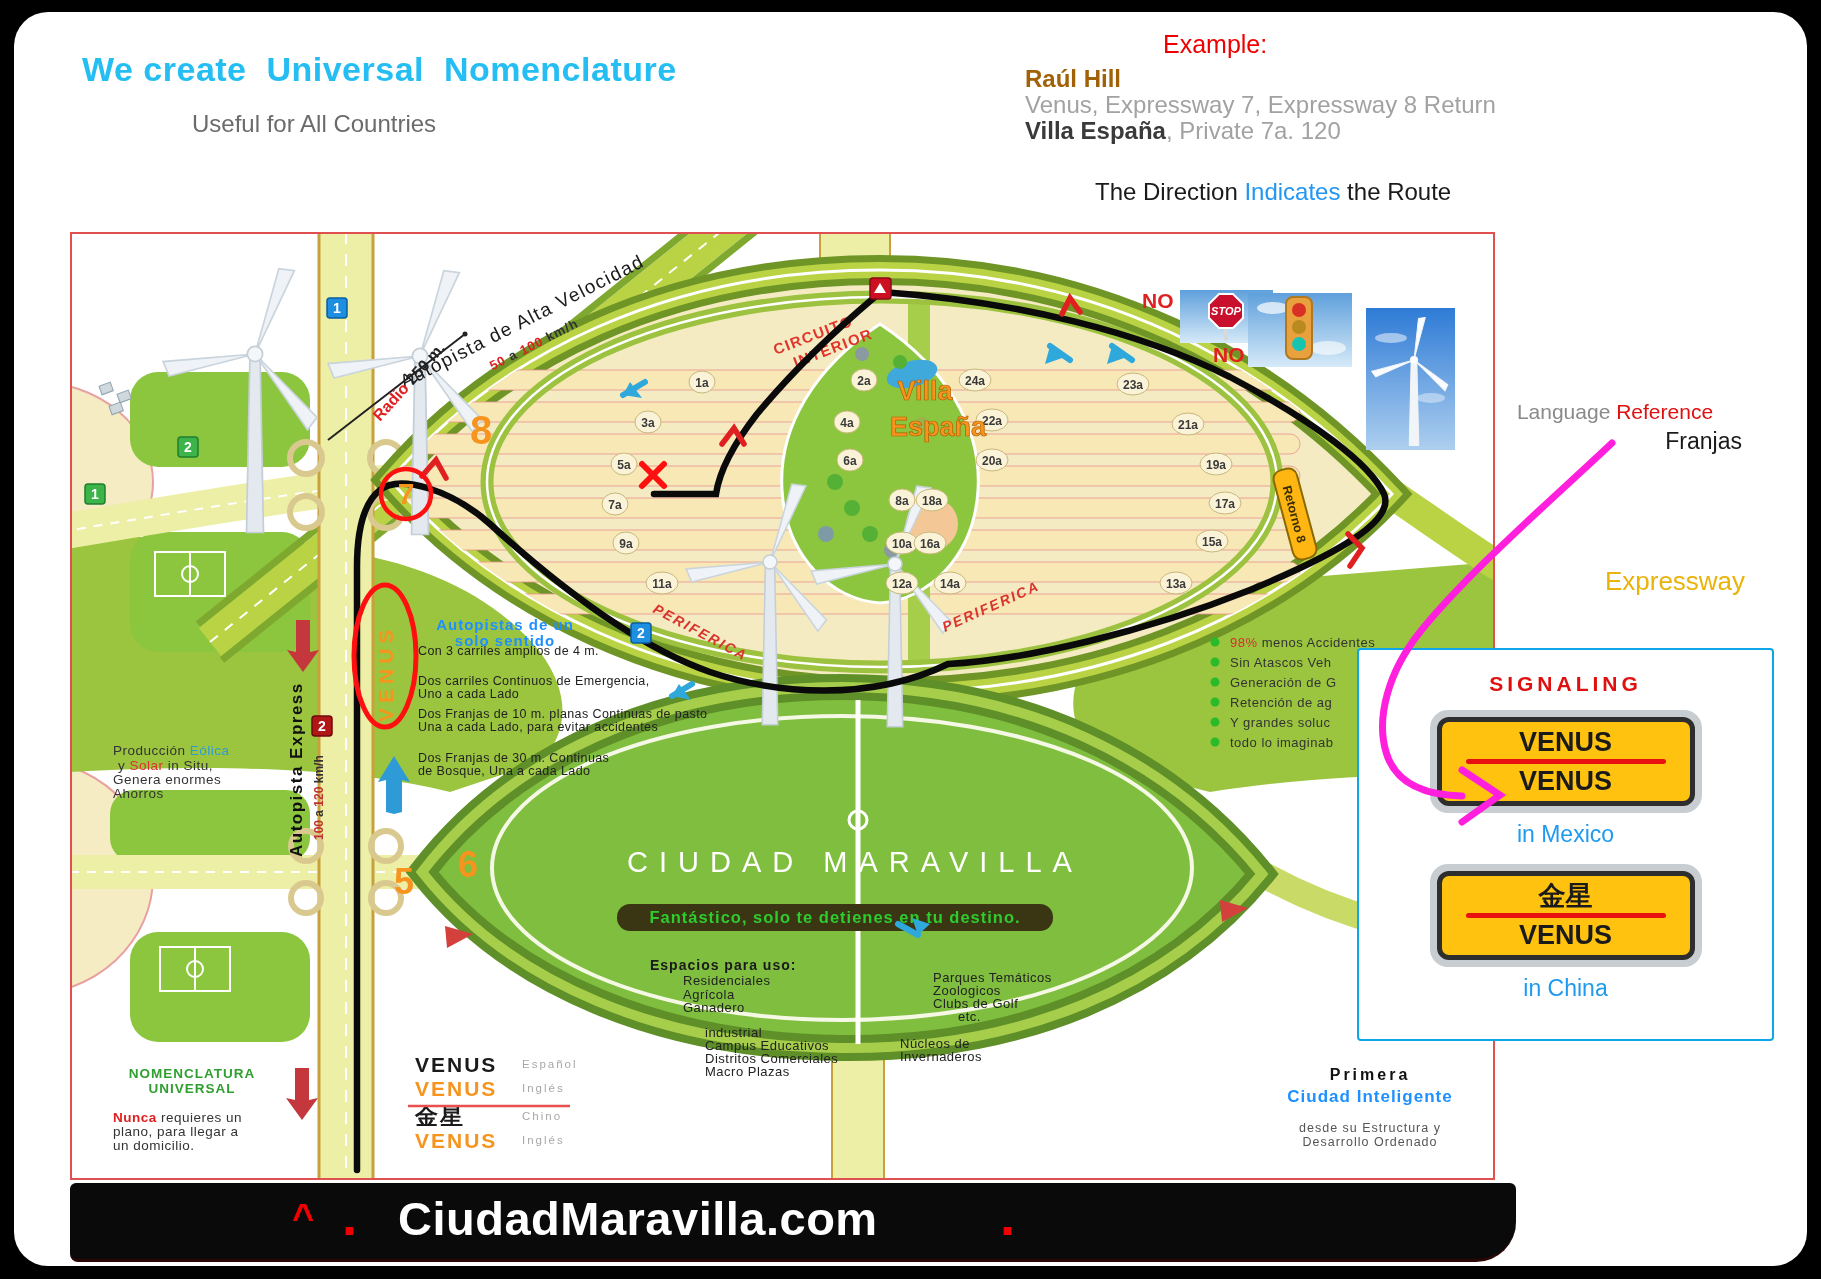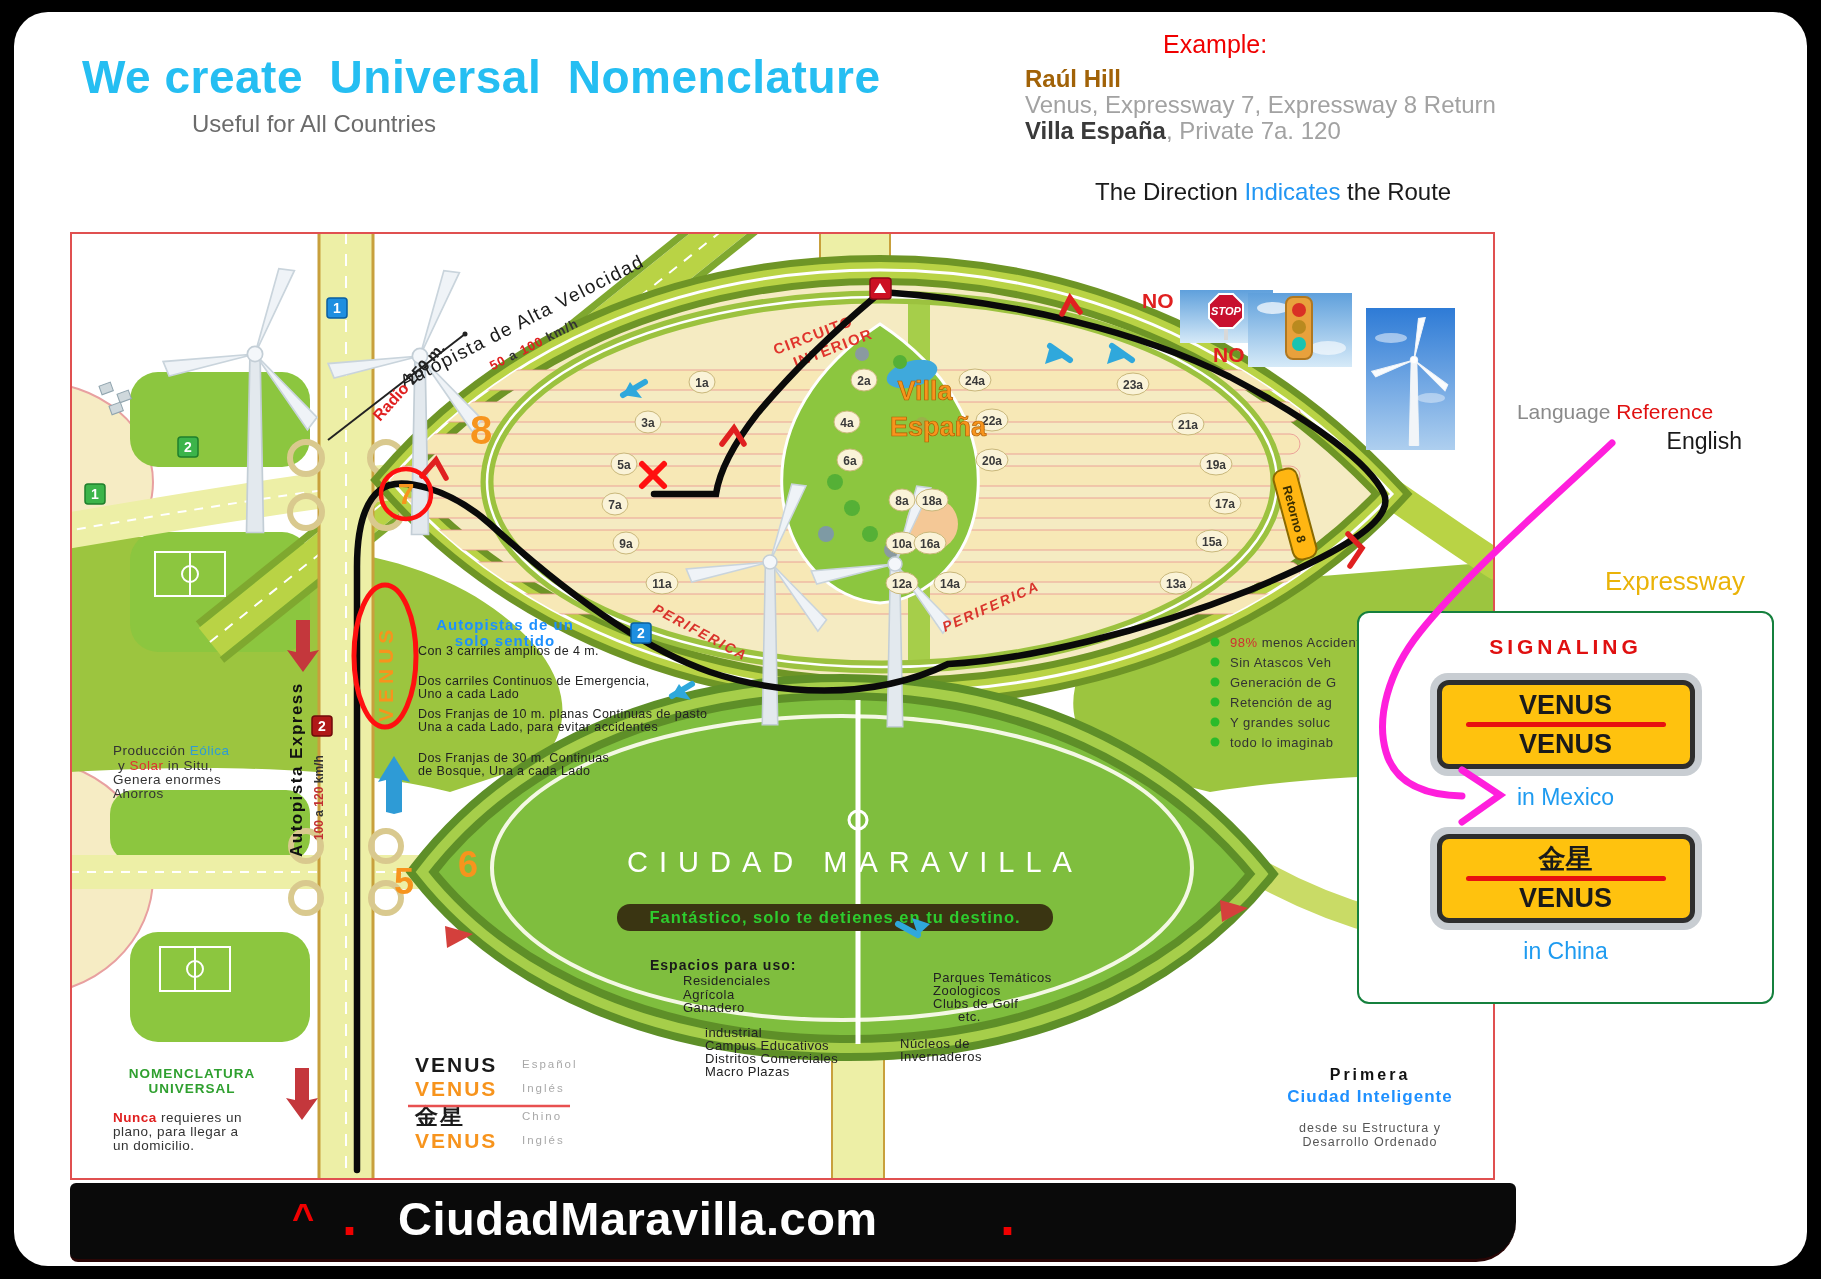--- a/index.html
+++ b/index.html
@@ -1,35 +1,35 @@
 <!DOCTYPE html>
 <html><head>
 <meta charset="utf-8">
 <style>
   html,body{margin:0;padding:0;background:#000;width:1821px;height:1279px;font-family:"Liberation Sans",sans-serif;}
   .abs{position:absolute;}
   #slide{left:14px;top:12px;width:1793px;height:1254px;background:#fff;border-radius:34px;}
   
-  #main-title{left:82px;top:50px;font-size:46px;font-weight:bold;color:#25BEF2;white-space:pre;letter-spacing:.5px;}
+  #main-title{left:82px;top:50px;font-size:34px;font-weight:bold;color:#25BEF2;white-space:pre;letter-spacing:.5px;}
   #subtitle{left:192px;top:110px;font-size:24px;color:#6b6b6b;}
   #example-label{left:1163px;top:30px;font-size:25px;color:#F00000;}
   #example-body{left:1025px;top:66px;font-size:24px;line-height:26px;}
   .ex-name{color:#a16207;font-weight:bold;}
   .ex-gray{color:#a2a2a2;}
   .ex-strong{color:#3a3a3a;font-weight:bold;}
   #direction-line{left:1095px;top:178px;font-size:24px;color:#1a1a1a;}
   .dir-blue{color:#2196F3;}
   
   #lang-ref{left:1440px;top:400px;width:350px;text-align:center;font-size:21px;}
   .lr-gray{color:#8a8a8a;}
   .lr-red{color:#E01010;}
   #english-label{left:1440px;top:428px;width:302px;text-align:right;font-size:23px;color:#1a1a1a;}
   #expressway-label{left:1560px;top:566px;width:230px;text-align:center;font-size:26px;color:#eab308;}
   
-  #sig-box{left:1357px;top:611px;width:413px;height:389px;background:#fff;border:2px solid #15803d;border-radius:12px;z-index:20;}
+  #sig-box{left:1357px;top:648px;width:413px;height:389px;background:#fff;border:2px solid #0ea5e9;border-radius:4px;z-index:20;}
   .sig-title{margin-top:22px;text-align:center;color:#E01010;font-size:21px;font-weight:bold;letter-spacing:4px;}
   .road-sign{width:272px;margin:14px auto 0 auto;background:#C8CDD2;border-radius:18px;padding:7px;box-sizing:border-box;}
   .sign-inner{background:#FFC20E;border:5px solid #2e2e2e;border-radius:12px;padding:4px 10px;}
   .sign-word{text-align:center;font-size:27px;font-weight:bold;color:#1a1a1a;line-height:32px;}
   .sign-div{height:5px;background:#E81010;border-radius:3px;margin:1px 14px;}
   .sign-caption{text-align:center;color:#1E9BF0;font-size:23px;margin-top:8px;}
   .sign2{margin-top:16px;}
   
   #footer-bar{left:70px;top:1183px;width:1446px;height:76px;background:#0a0a0a;border-radius:6px 6px 40px 8px;border-bottom:3px solid #2a0606;z-index:15;}
   #footer-caret{left:222px;top:14px;color:#F00000;font-size:38px;font-weight:bold;}
@@ -54,21 +54,21 @@
   <div class="ex-gray">Venus, Expressway 7, Expressway 8 Return</div>
   <div><span class="ex-strong">Villa España</span><span class="ex-gray">, Private 7a. 120</span></div>
 </div>
 <div id="direction-line" class="abs">
   <span>The Direction </span><span class="dir-blue">Indicates</span><span> the Route</span>
 </div>
 
 <div id="lang-ref" class="abs">
   <span class="lr-gray">Language </span><span class="lr-red">Reference</span>
 </div>
-<div id="english-label" class="abs">English</div>
+<div id="english-label" class="abs">Franjas</div>
 <div id="expressway-label" class="abs">Expressway</div>
 
 <div id="sig-box" class="abs">
   <div class="sig-title">SIGNALING</div>
   <div class="road-sign">
     <div class="sign-inner">
       <div class="sign-word">VENUS</div>
       <div class="sign-div"></div>
       <div class="sign-word">VENUS</div>
     </div>

